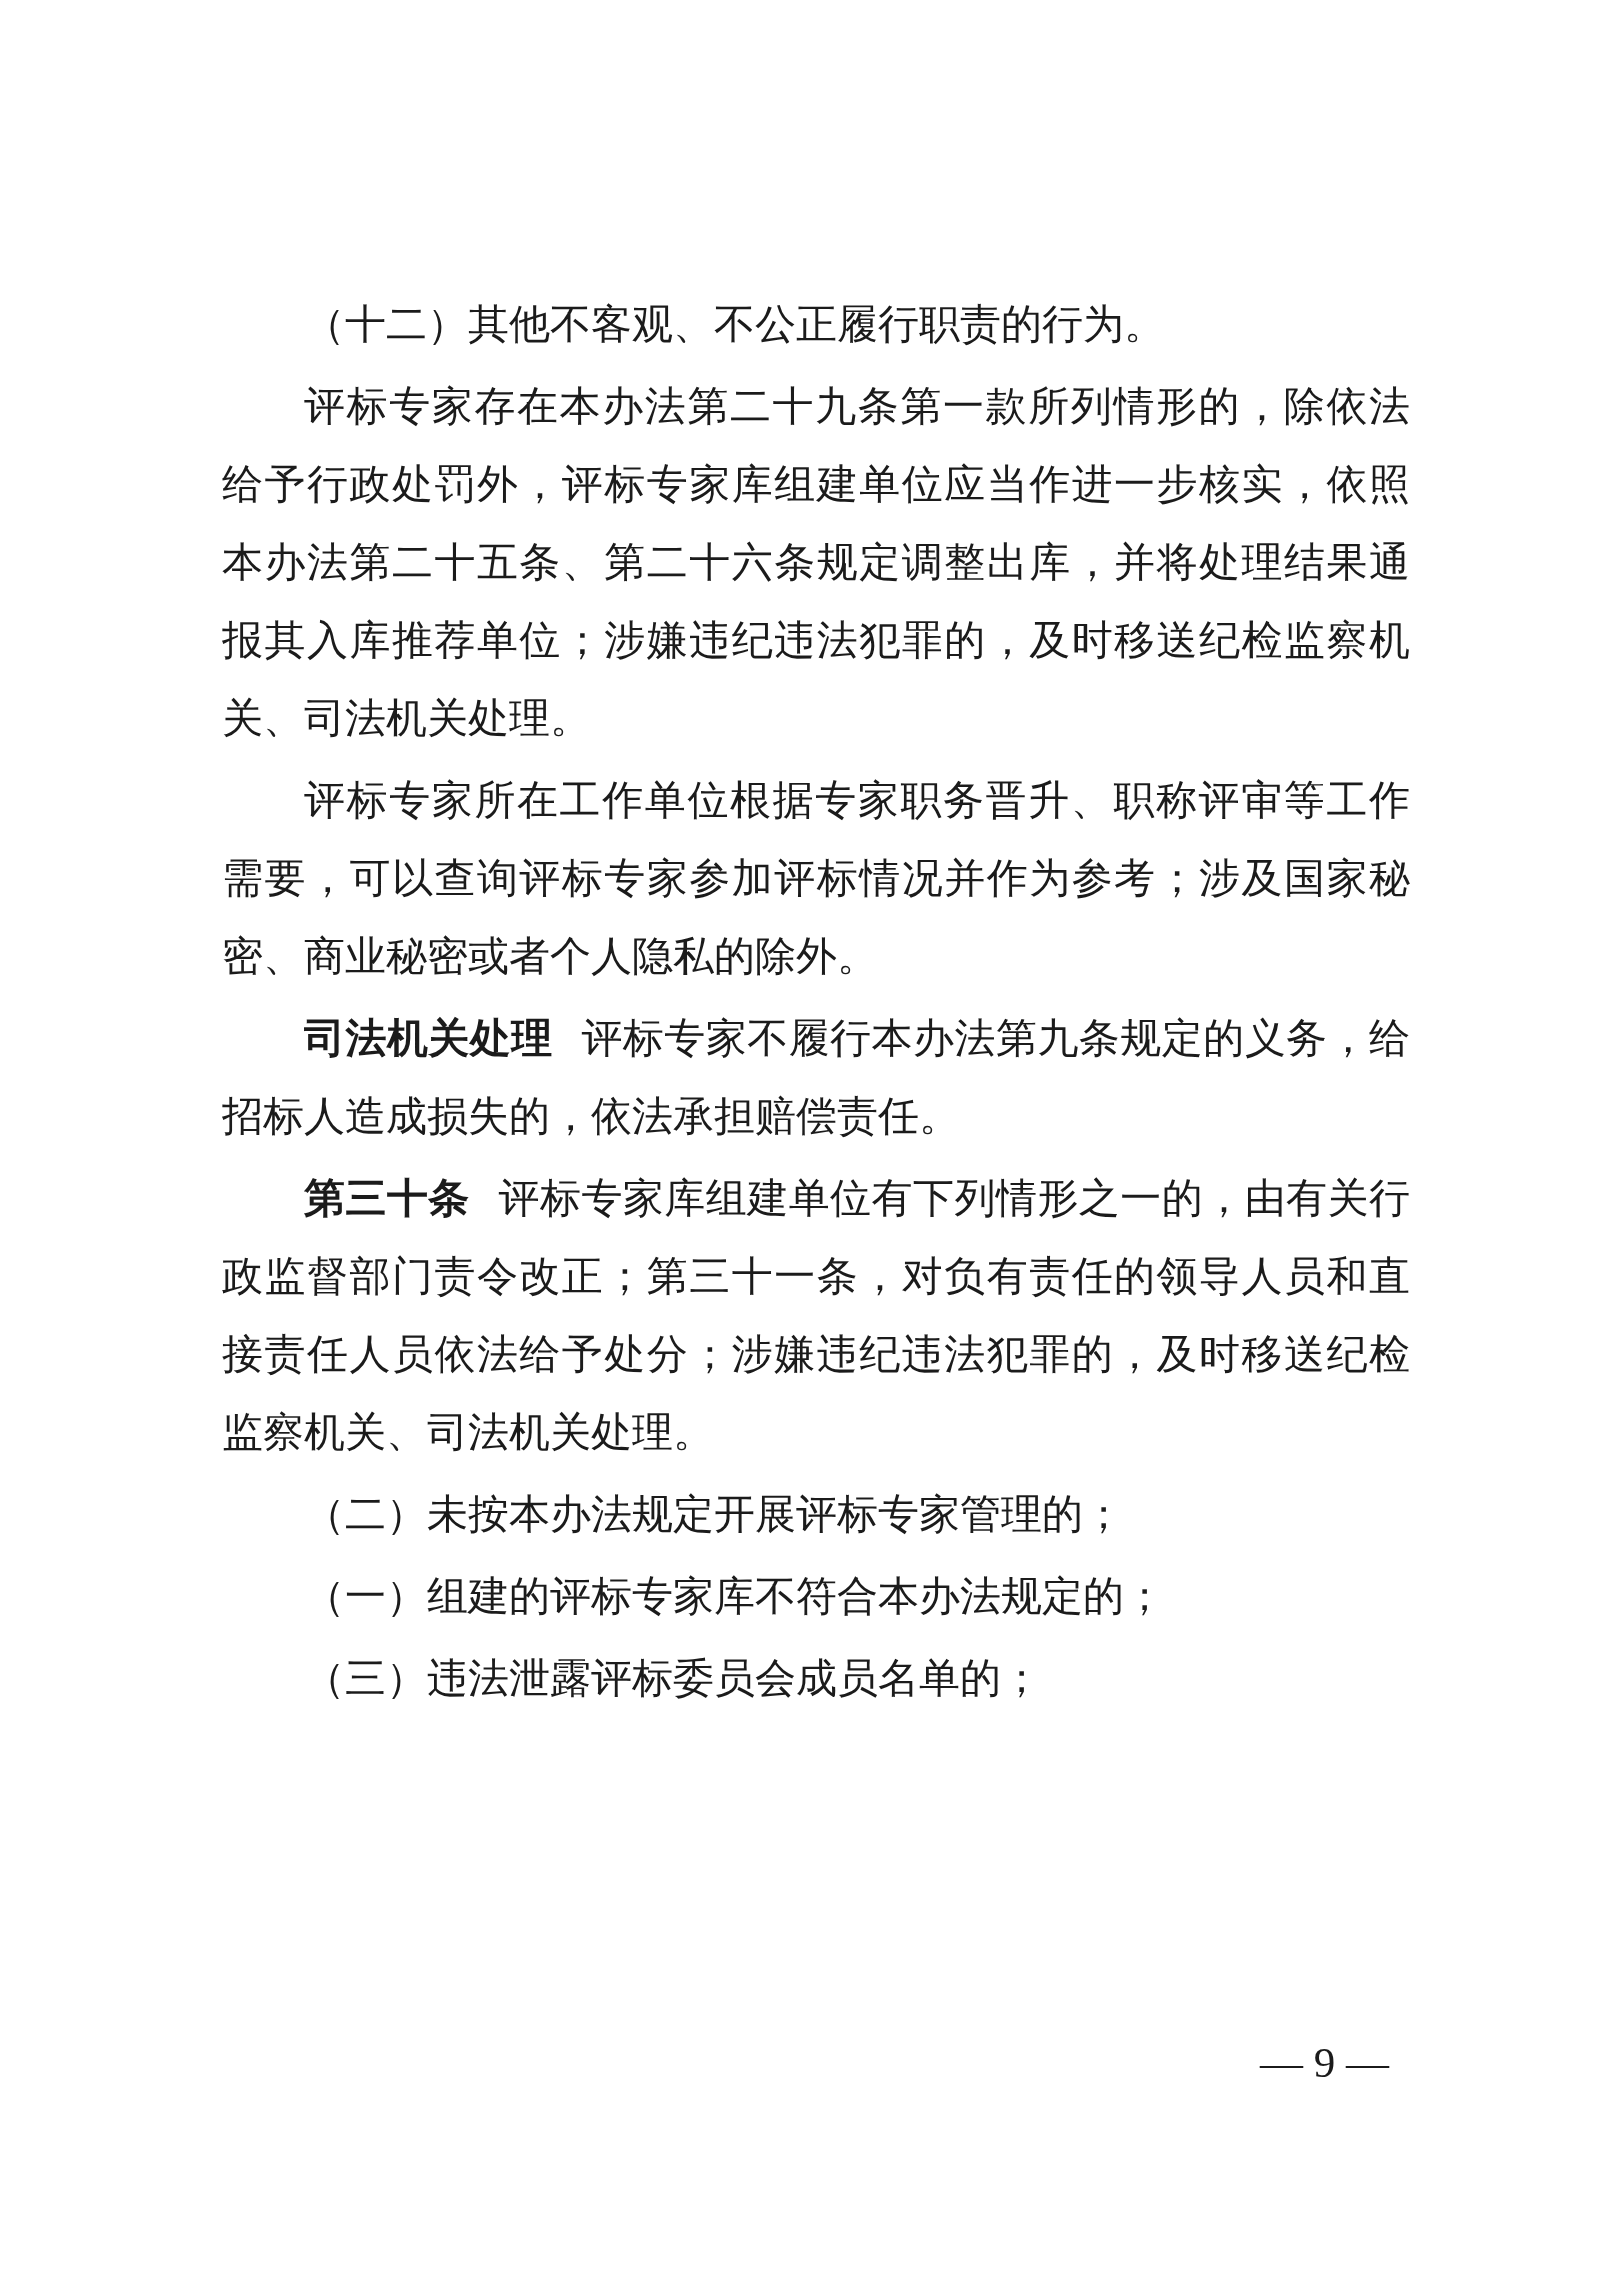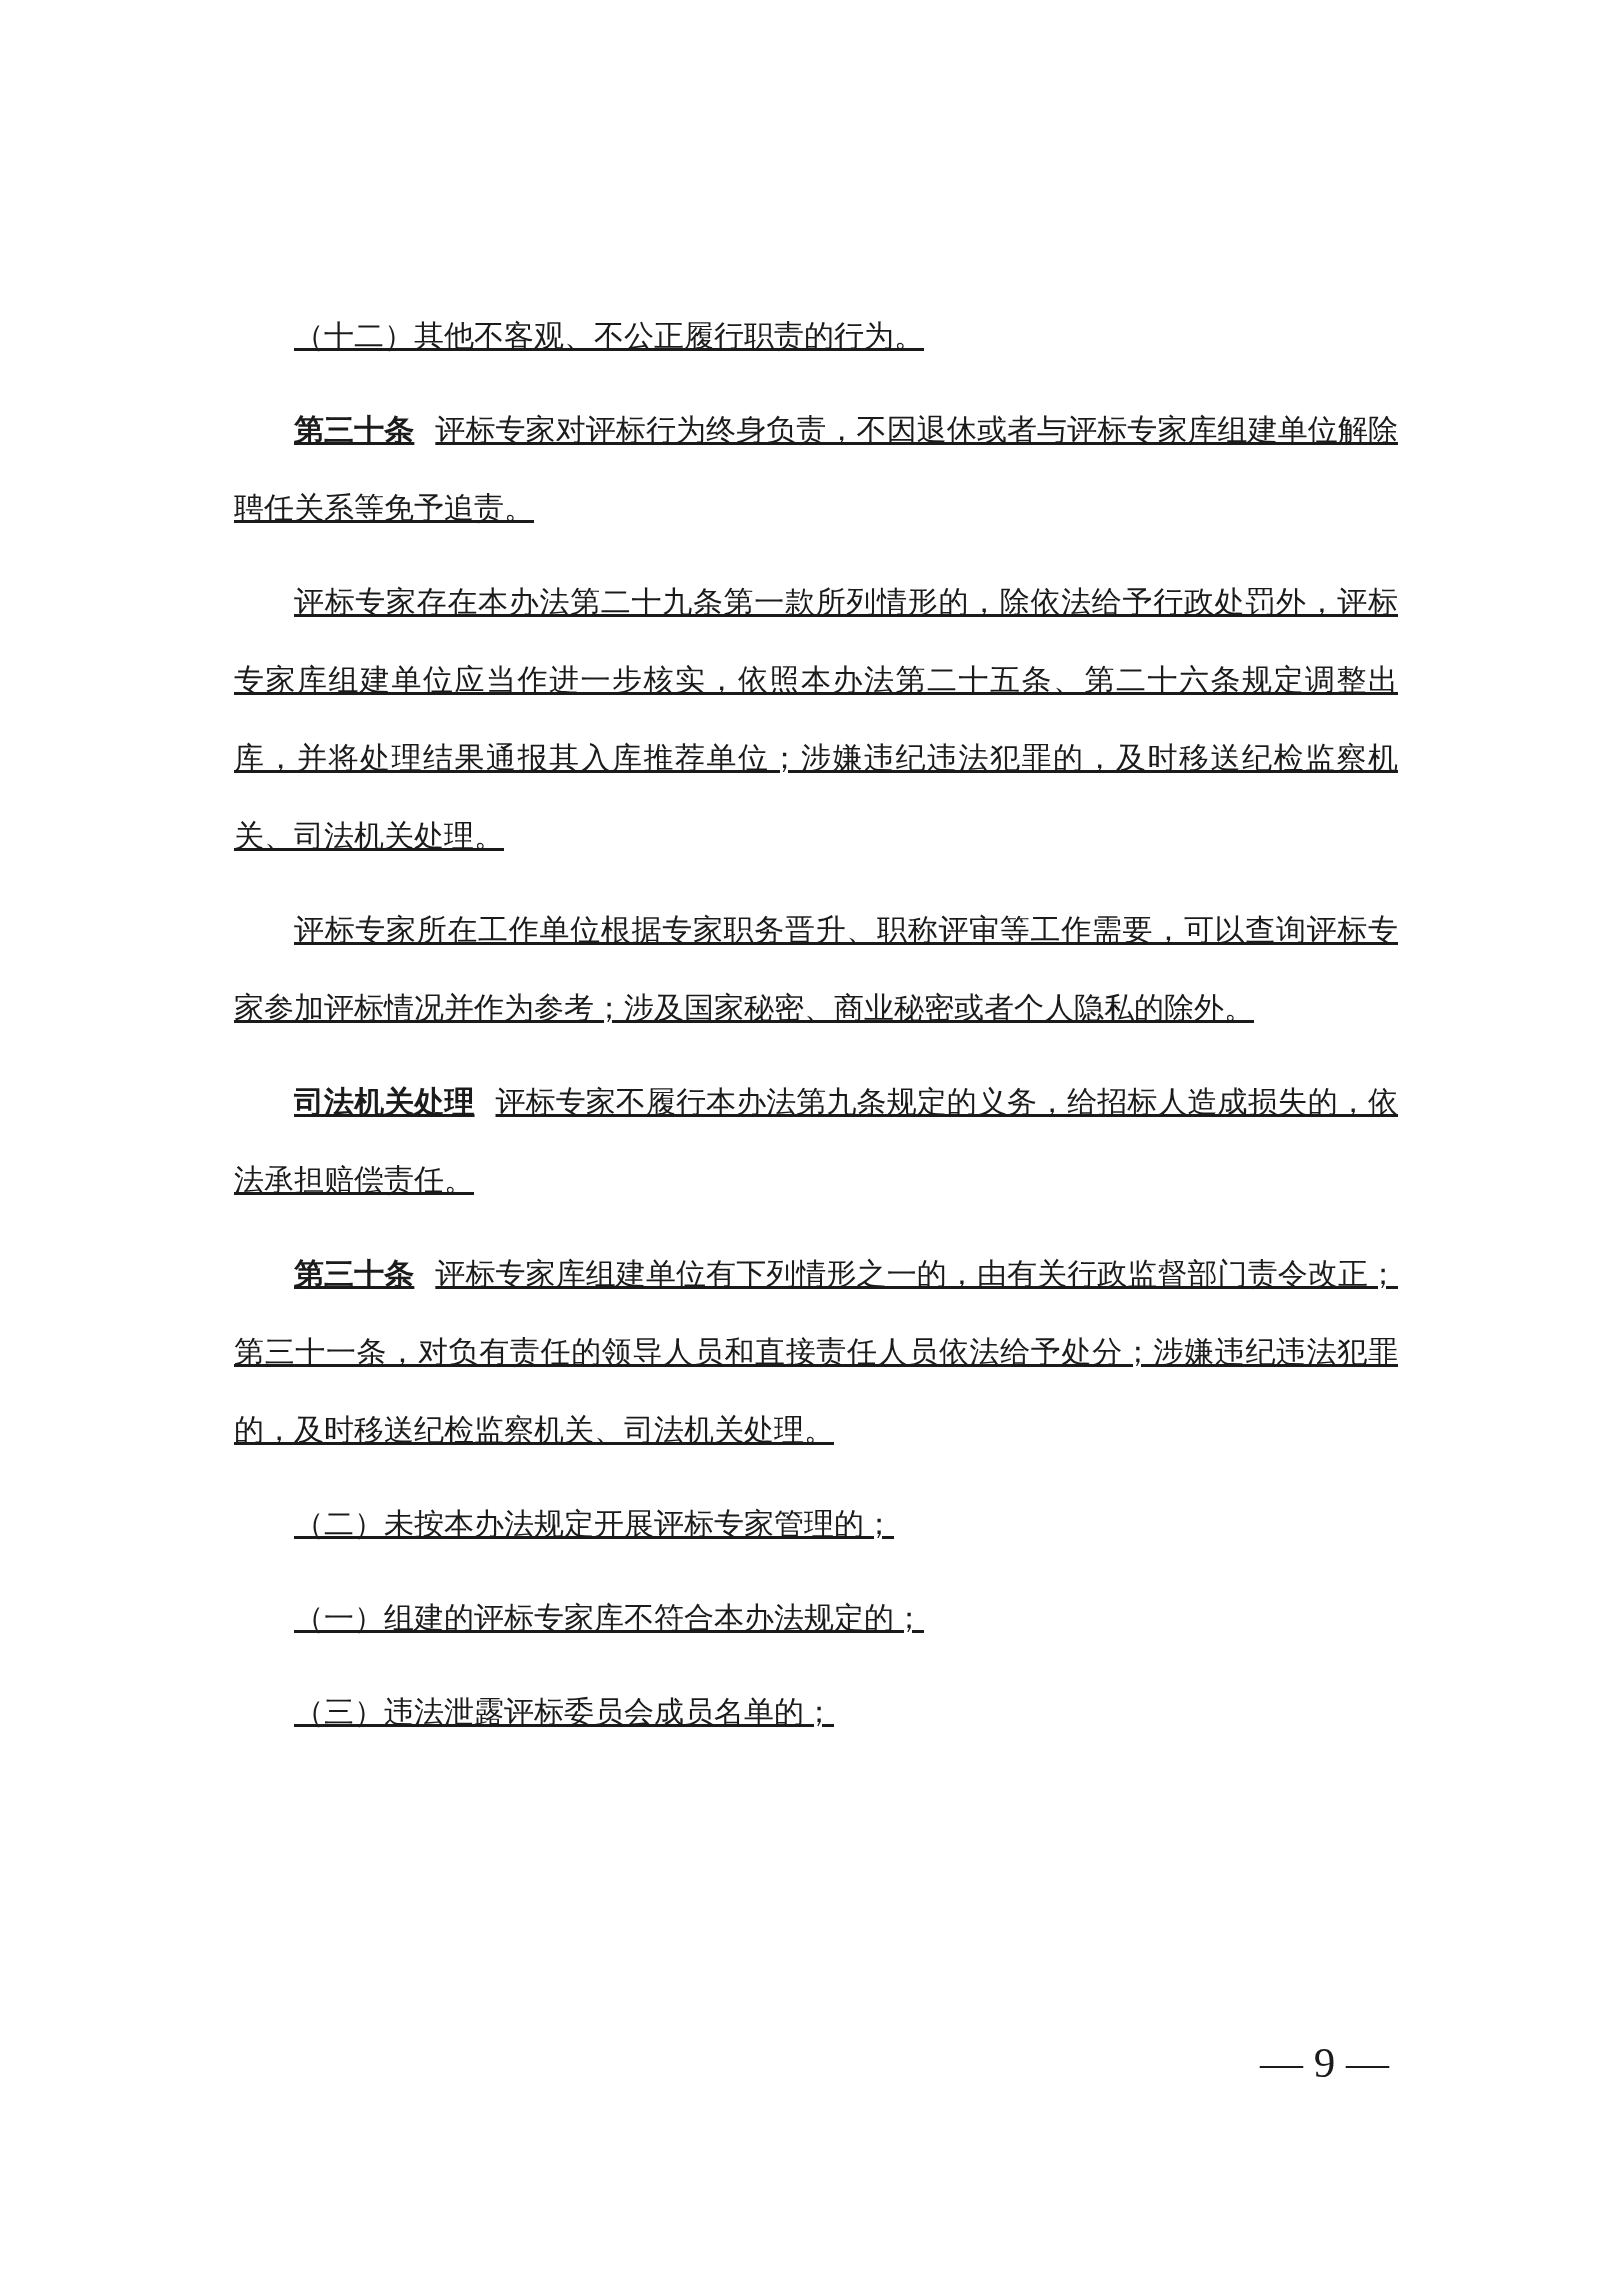--- a/index.html
+++ b/index.html
@@ -16,29 +16,28 @@
     font-family: "Liberation Serif", "DejaVu Serif", serif;
     color: #1b1b1b;
   }
   .doc-body {
     position: absolute;
     left: 218px;
     top: 281px;
     width: 1196px;
   }
   .para {
-    margin: 16px;
-    font-size: 30px;
+    margin: 4px;
+    font-size: 41px;
     line-height: 78px;
     text-align: justify;
     text-justify: inter-ideograph;
     text-indent: 2em;
     letter-spacing: 0;
     word-break: break-all;
-    text-decoration: underline;
   }
   .lead {
     font-family: "Liberation Sans", "DejaVu Sans", sans-serif;
     font-weight: 700;
     margin-right: 0.7em;
   }
   .page-footer {
     position: absolute;
     top: 2039px;
     right: 232px;
@@ -48,21 +47,20 @@
     color: #1b1b1b;
     white-space: pre;
   }
 </style>
 </head>
 <body>
 
 <div class="sheet">
   <div class="doc-body">
       <p class="para"><span>（十二）其他不客观、不公正履行职责的行为。</span></p>
-      <p class="para"><strong class="lead">第三十条</strong><span>评标专家对评标行为终身负责，不因退休或者与评标专家库组建单位解除聘任关系等免予追责。</span></p>
       <p class="para"><span>评标专家存在本办法第二十九条第一款所列情形的，除依法给予行政处罚外，评标专家库组建单位应当作进一步核实，依照本办法第二十五条、第二十六条规定调整出库，并将处理结果通报其入库推荐单位；涉嫌违纪违法犯罪的，及时移送纪检监察机关、司法机关处理。</span></p>
       <p class="para"><span>评标专家所在工作单位根据专家职务晋升、职称评审等工作需要，可以查询评标专家参加评标情况并作为参考；涉及国家秘密、商业秘密或者个人隐私的除外。</span></p>
       <p class="para"><strong class="lead">司法机关处理</strong><span>评标专家不履行本办法第九条规定的义务，给招标人造成损失的，依法承担赔偿责任。</span></p>
       <p class="para"><strong class="lead">第三十条</strong><span>评标专家库组建单位有下列情形之一的，由有关行政监督部门责令改正；第三十一条，对负有责任的领导人员和直接责任人员依法给予处分；涉嫌违纪违法犯罪的，及时移送纪检监察机关、司法机关处理。</span></p>
       <p class="para"><span>（二）未按本办法规定开展评标专家管理的；</span></p>
       <p class="para"><span>（一）组建的评标专家库不符合本办法规定的；</span></p>
       <p class="para"><span>（三）违法泄露评标委员会成员名单的；</span></p>
     </div>
   <div class="page-footer">— 9 —</div>
 </div>

